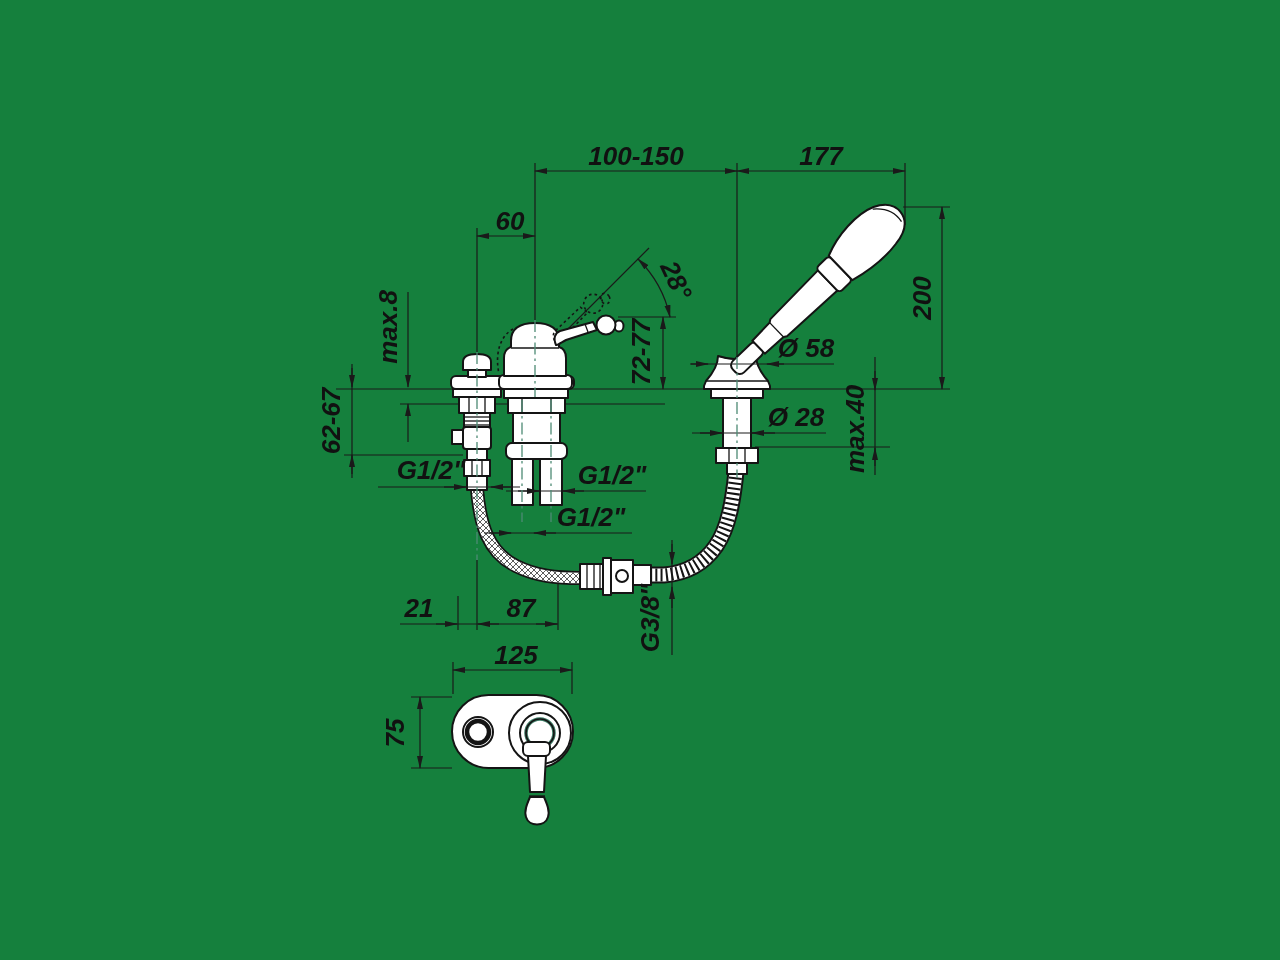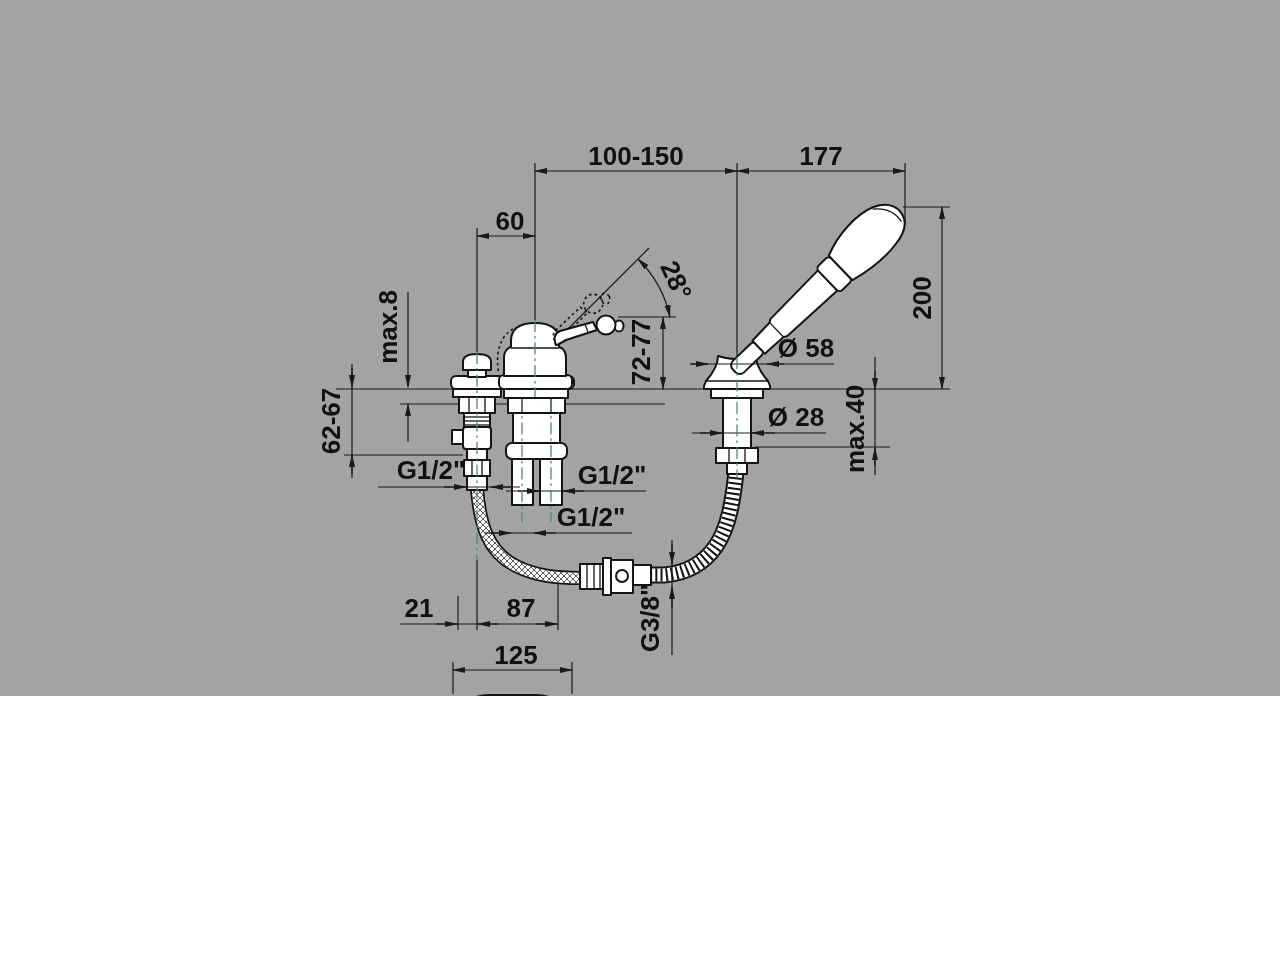--- a/index.html
+++ b/index.html
@@ -1,16 +1,16 @@
 <!DOCTYPE html>
 <html><head>
 <meta charset="utf-8">
 <style>
   html,body{margin:0;padding:0;background:#fff;}
-  .sheet{width:1280px;height:696px;background:#a3a3a3;position:relative;overflow:hidden;}
+  .sheet{width:1280px;height:960px;background:#15803d;position:relative;overflow:hidden;font-style:italic;}
   svg{display:block;}
   text{font-family:"Liberation Sans",sans-serif;font-weight:bold;fill:#111;}
   .dimtxt{font-size:26px;}
   .part{fill:#fff;stroke:#141414;stroke-width:2;stroke-linejoin:round;}
   .partthin{fill:none;stroke:#141414;stroke-width:1.3;}
   .dim{stroke:#1a1a1a;stroke-width:1.2;fill:none;}
   .ref{stroke:#1a1a1a;stroke-width:1.2;fill:none;}
   .hid{fill:none;stroke:#141414;stroke-width:1.6;stroke-dasharray:2.6 3;}
   .cl{stroke:#4d8a74;stroke-width:1.3;fill:none;stroke-dasharray:12 4 2.5 4;}
 </style>

